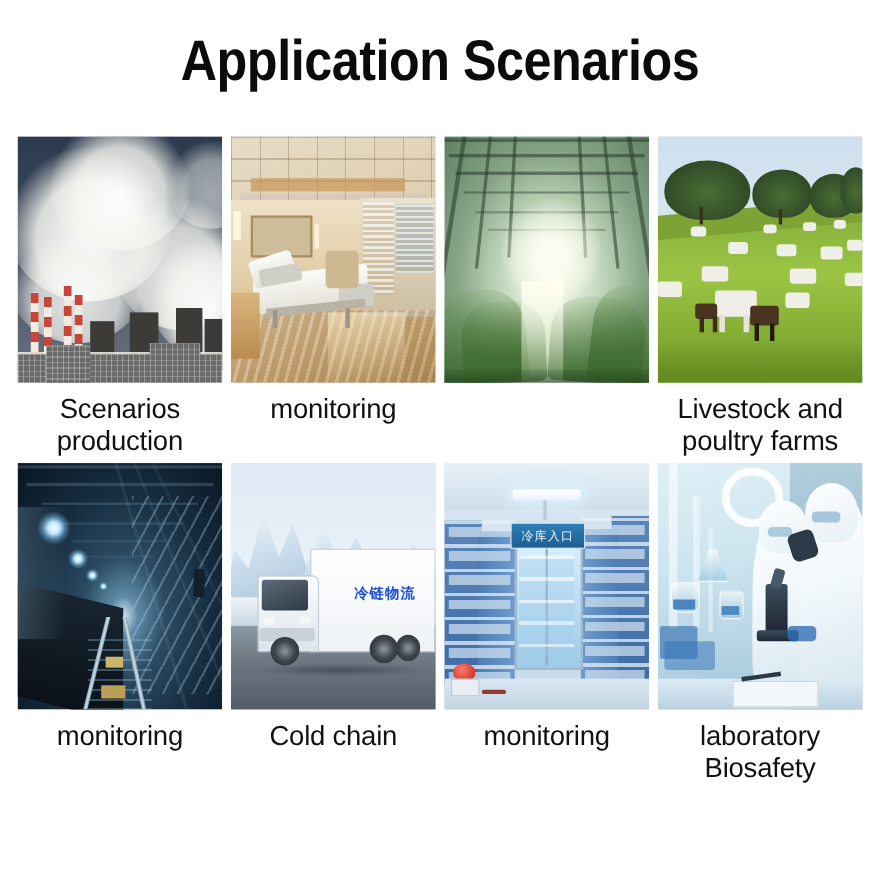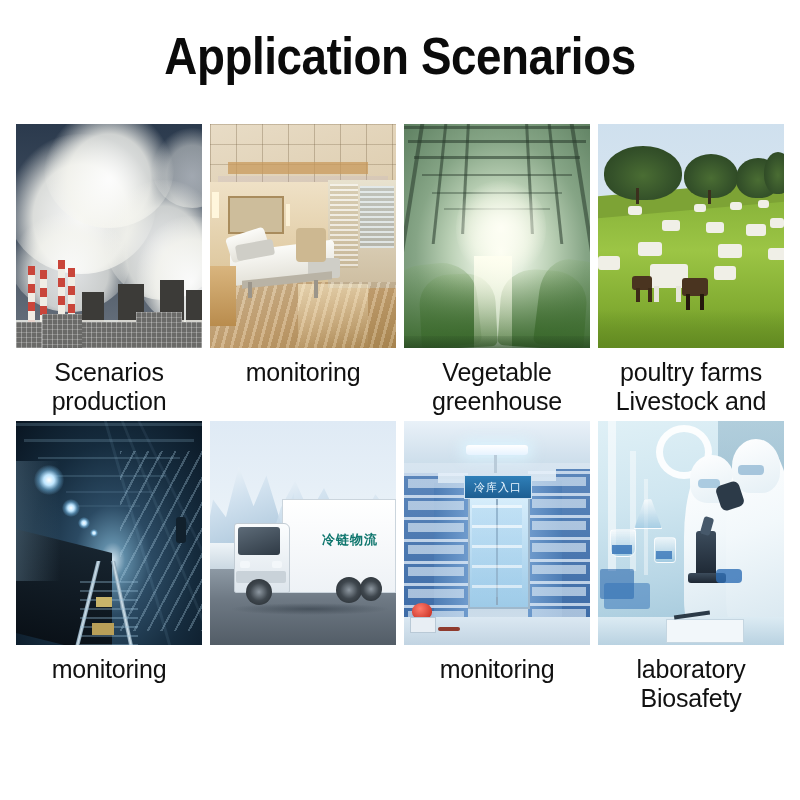--- a/index.html
+++ b/index.html
@@ -121,21 +121,21 @@
   .tn-lamp { background: radial-gradient(circle, #ffffff 0%, #bfe6ff 25%, rgba(120,190,235,0.5) 48%, rgba(80,150,200,0) 72%); border-radius:50%; }
   .tn-rail { background: linear-gradient(90deg,#7f99ab,#cfe0ea,#7f99ab); }
   .tn-deck { background: linear-gradient(180deg,#17242f,#0a1118); }
 
   
   .cc-bg { inset:0; background: linear-gradient(180deg,#dfeaf5 0%, #eaf2f8 45%, #cfdbe5 62%, #7d8a96 80%, #59646e 100%); }
   .mtn { background: linear-gradient(160deg,#ffffff 0%, #cfe0ee 45%, #9fbdd4 100%); }
   .truck-box { background: linear-gradient(180deg,#ffffff,#eef2f6); border:1px solid #cbd5dd; }
   .truck-cab { background: linear-gradient(180deg,#fbfdfe,#dde5ec); border:1px solid #c2ccd4; border-radius: 3px 6px 2px 2px; }
   .wheel { background: radial-gradient(circle,#8e98a1 0%,#3f474e 48%,#23292e 100%); border-radius:50%; }
-  .cn-text { color:#0f766e; font-family:"DejaVu Sans","Liberation Sans",sans-serif; font-weight:700; }
+  .cn-text { color:#1d4ed8; font-family:"DejaVu Sans","Liberation Sans",sans-serif; font-weight:700; }
 
   
   .cs-bg { inset:0; background: linear-gradient(180deg,#dfe9f2 0%, #cfe0ee 40%, #bed3e4 70%, #d6e3ee 100%); }
   .cs-shelf { background: linear-gradient(180deg,#5b86bb,#3d6ba6); }
   .cs-door { background: linear-gradient(180deg, rgba(215,238,252,0.95), rgba(150,200,232,0.85)); border:2px solid #9fb8cc; }
   .cs-sign { background: linear-gradient(180deg,#2f7fb8,#1d5e92); border:1px solid #cfe3f2; }
   .cs-tube { background: linear-gradient(180deg,#ffffff,#e6f3ff); box-shadow: 0 0 14px 5px rgba(220,245,255,0.85); }
   .alarm { background: radial-gradient(circle at 40% 35%, #ff7b6b, #c0261a); border-radius: 50% 50% 40% 40%; }
 
   
@@ -236,24 +236,20 @@
             <div class="l gh-beam" style="left:150px;top:0;width:3px;height:120px;transform:skewX(6deg);"></div>
             <div class="l gh-beam" style="left:176px;top:0;width:4px;height:130px;transform:skewX(9deg);"></div>
             <div class="l glow" style="left:52px;top:52px;width:90px;height:104px;"></div>
             <div class="l gh-crop" style="left:-16px;top:140px;width:90px;height:84px;transform:rotate(-6deg);"></div>
             <div class="l gh-crop" style="left:16px;top:150px;width:76px;height:74px;transform:rotate(-3deg);"></div>
             <div class="l gh-crop" style="left:96px;top:146px;width:86px;height:78px;transform:rotate(4deg);"></div>
             <div class="l gh-crop" style="left:134px;top:136px;width:70px;height:88px;transform:rotate(7deg);"></div>
             <div class="l" style="left:70px;top:132px;width:38px;height:92px;background:linear-gradient(180deg,rgba(255,255,240,.9),rgba(200,215,180,.25));"></div>
             <div class="l" style="left:0;top:212px;width:186px;height:12px;background:linear-gradient(180deg,rgba(40,70,35,.15),rgba(30,55,28,.5));"></div>
           </div>
-        </div>
-        <div class="caption">
-          <div>Vegetable</div>
-          <div>greenhouse</div>
         </div>
       </div>
 
       <div class="cell">
         <div class="thumb">
           <div class="scene">
             <div class="l ls-sky" style="inset:0;"></div>
             <div class="l ls-grass" style="left:0;top:74px;width:186px;height:150px;"></div>
             <div class="l" style="left:0;top:64px;width:186px;height:22px;background:#7da335;transform:skewY(-5deg);"></div>
             <div class="l tree" style="left:6px;top:22px;width:78px;height:54px;"></div>
@@ -281,22 +277,22 @@
             <div class="l" style="left:56px;top:162px;width:5px;height:16px;background:#e6e5dc;"></div>
             <div class="l" style="left:78px;top:162px;width:5px;height:16px;background:#e6e5dc;"></div>
             <div class="l" style="left:38px;top:164px;width:4px;height:14px;background:#3d2a18;"></div>
             <div class="l" style="left:50px;top:164px;width:4px;height:14px;background:#3d2a18;"></div>
             <div class="l" style="left:88px;top:170px;width:4px;height:16px;background:#25180d;"></div>
             <div class="l" style="left:102px;top:170px;width:4px;height:16px;background:#25180d;"></div>
             <div class="l" style="left:0;top:186px;width:186px;height:38px;background:linear-gradient(180deg,rgba(120,160,45,0),rgba(96,135,32,.85));"></div>
           </div>
         </div>
         <div class="caption">
+          <div>Livestock and</div>
           <div>poultry farms</div>
-          <div>Livestock and</div>
         </div>
       </div>
     </div>
 
     <div class="row">
 
       <div class="cell">
         <div class="thumb">
           <div class="scene">
             <div class="l tn-bg"></div>
@@ -345,20 +341,21 @@
             <div class="l" style="left:26px;top:150px;width:50px;height:12px;background:#c9d2d9;border-radius:2px;"></div>
             <div class="l" style="left:30px;top:140px;width:10px;height:7px;background:#f3f7fa;border-radius:2px;"></div>
             <div class="l" style="left:62px;top:140px;width:10px;height:7px;background:#f3f7fa;border-radius:2px;"></div>
             <div class="l wheel" style="left:36px;top:158px;width:26px;height:26px;"></div>
             <div class="l wheel" style="left:126px;top:156px;width:26px;height:26px;"></div>
             <div class="l wheel" style="left:150px;top:156px;width:22px;height:24px;"></div>
             <div class="l" style="left:20px;top:182px;width:160px;height:12px;background:radial-gradient(ellipse at 50% 50%, rgba(30,40,50,.45), rgba(30,40,50,0) 70%);"></div>
           </div>
         </div>
         <div class="caption">
+          <div>Cold chain</div>
         </div>
       </div>
 
       <div class="cell">
         <div class="thumb">
           <div class="scene">
             <div class="l cs-bg"></div>
             <div class="l" style="left:0;top:0;width:186px;height:42px;background:linear-gradient(180deg,#e9f1f8,#cddeeb);"></div>
             <div class="l cs-tube" style="left:62px;top:24px;width:62px;height:10px;border-radius:3px;"></div>
             <div class="l" style="left:90px;top:34px;width:3px;height:18px;background:#b9cbd9;"></div>

